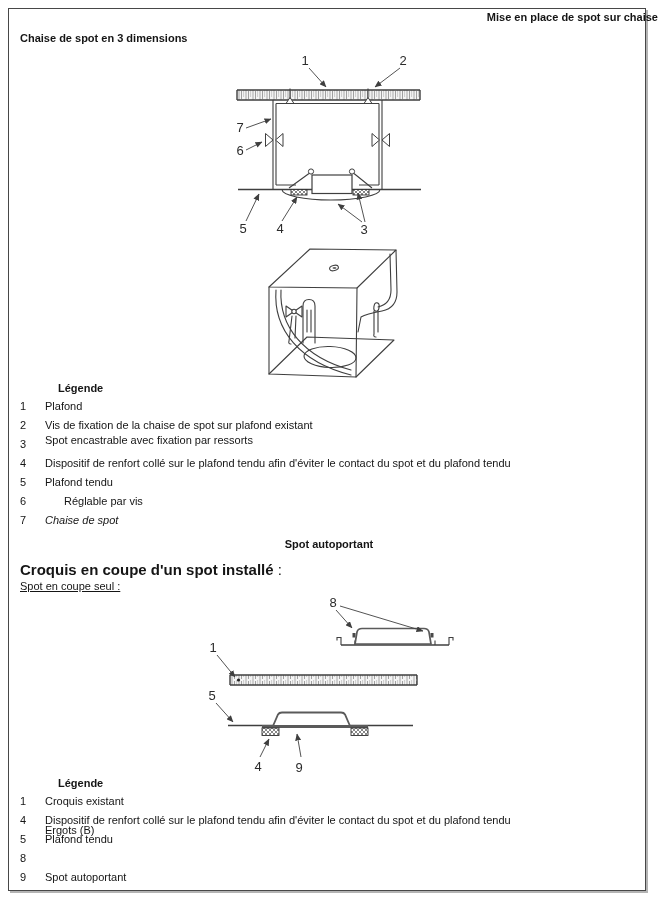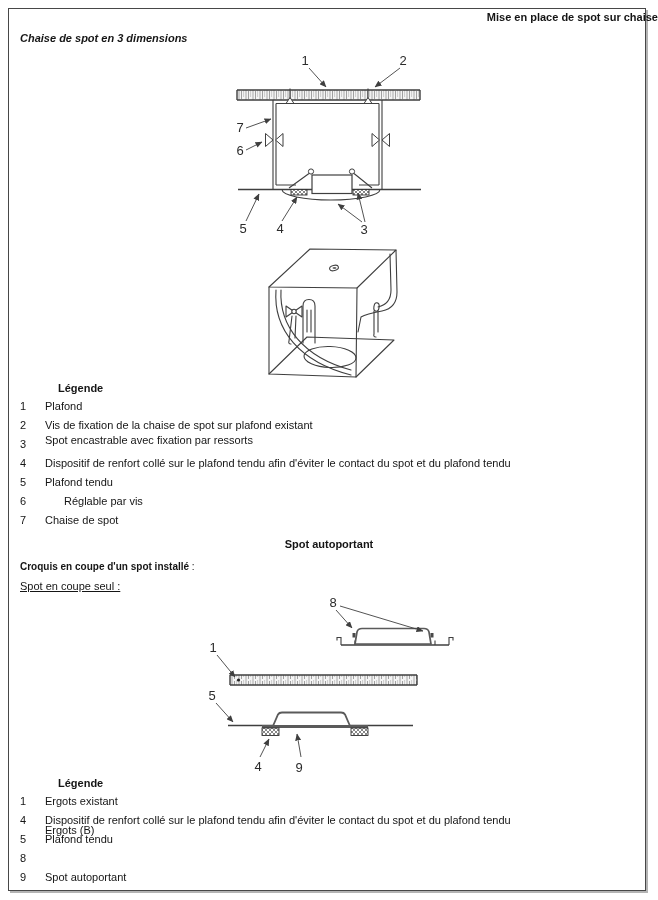--- a/index.html
+++ b/index.html
@@ -2,21 +2,21 @@
 <html><head>
 <meta charset="utf-8">
 <style>
   html,body{margin:0;padding:0;background:#ffffff;}
   body{position:relative;width:658px;height:900px;overflow:hidden;
        font-family:"Liberation Sans",sans-serif;color:#151515;}
   .sheet{position:absolute;left:8px;top:8px;width:636px;height:881px;
          border:1px solid #474747;background:#fff;box-shadow:2px 2px 0 #b4b4b4;}
   .abs{position:absolute;}
   .doc-title{left:0;right:0;top:11px;text-align:right;font-size:11px;font-weight:bold;}
-  .sec-head{font-size:11px;font-weight:bold;font-style:italic;}
+  .sec-head{font-size:11px;font-weight:bold;}
   .sec-head-center{left:0;right:0;text-align:center;font-size:11px;font-weight:bold;}
   .sub-normal{font-size:11px;font-weight:normal;}
   .legend-title{font-size:11px;font-weight:bold;padding-left:38px;}
   .lg-num{position:absolute;left:20px;width:20px;font-size:11px;}
   .lg-label{position:absolute;left:45px;font-size:11px;white-space:nowrap;}
   svg{position:absolute;overflow:visible;}
   svg text{font-family:"Liberation Sans",sans-serif;font-size:13px;fill:#2b2b2b;}
   .ln{stroke:#3f3f3f;stroke-width:1.1;fill:none;}
 </style>
 </head>
@@ -137,24 +137,24 @@
 <div class="lg-label" style="top:419px;">Vis de fixation de la chaise de spot sur plafond existant</div>
 <div class="lg-num" style="top:438px;">3</div>
 <div class="lg-label" style="top:434px;">Spot encastrable avec fixation par ressorts</div>
 <div class="lg-num" style="top:457px;">4</div>
 <div class="lg-label" style="top:457px;">Dispositif de renfort collé sur le plafond tendu afin d'éviter le contact du spot et du plafond tendu</div>
 <div class="lg-num" style="top:476px;">5</div>
 <div class="lg-label" style="top:476px;">Plafond tendu</div>
 <div class="lg-num" style="top:495px;">6</div>
 <div class="lg-label" style="top:495px;padding-left:19px;">Réglable par vis</div>
 <div class="lg-num" style="top:514px;">7</div>
-<div class="lg-label" style="top:514px;">Chaise de spot</div>
+<div class="lg-label" style="top:514px;font-style:italic;">Chaise de spot</div>
 
 <div class="abs sec-head-center" style="top:538px;">Spot autoportant</div>
-<div class="abs" style="left:20px;top:561px;font-size:10px;"><b>Croquis en coupe d'un spot installé</b><span> :</span></div>
+<div class="abs" style="left:20px;top:561px;font-size:15px;"><b>Croquis en coupe d'un spot installé</b><span> :</span></div>
 <div class="abs sub-normal" style="left:20px;top:580px;text-decoration:underline;">Spot en coupe seul :</div>
 
 <svg class="abs" style="left:205px;top:592px;" width="275" height="182" viewBox="205 592 275 182">
   <defs>
     <pattern id="bt3" width="7" height="10" patternUnits="userSpaceOnUse">
       <rect width="7" height="10" fill="#f4f4f4"></rect>
       <line x1="1" y1="0" x2="1" y2="10" stroke="#a8a8a8" stroke-width="1"></line>
       <line x1="3.5" y1="1" x2="3.5" y2="9" stroke="#8a8a8a" stroke-width="0.8"></line>
       <line x1="5.6" y1="0" x2="5.6" y2="7" stroke="#c2c2c2" stroke-width="0.8"></line>
     </pattern>
@@ -202,21 +202,21 @@
     <path class="ln" style="stroke-width:0.9" marker-end="url(#ar3)" d="M216,703 L233,722"></path>
     <text x="258" y="771" text-anchor="middle">4</text>
     <path class="ln" style="stroke-width:0.9" marker-end="url(#ar3)" d="M260,757 L269,739"></path>
     <text x="299" y="772" text-anchor="middle">9</text>
     <path class="ln" style="stroke-width:0.9" marker-end="url(#ar3)" d="M301,757 L297,734"></path>
   </g>
 </svg>
 
 <div class="abs legend-title" style="left:20px;top:777px;">Légende</div>
 <div class="lg-num" style="top:795px;">1</div>
-<div class="lg-label" style="top:795px;">Ergots existant</div>
+<div class="lg-label" style="top:795px;">Croquis existant</div>
 <div class="lg-num" style="top:814px;">4</div>
 <div class="lg-label" style="top:814px;">Dispositif de renfort collé sur le plafond tendu afin d'éviter le contact du spot et du plafond tendu</div>
 <div class="lg-num" style="top:833px;">5</div>
 <div class="lg-label" style="top:833px;">Plafond tendu</div>
 <div class="lg-num" style="top:852px;">8</div>
 <div class="lg-label" style="top:824px;">Ergots (B)</div>
 <div class="lg-num" style="top:871px;">9</div>
 <div class="lg-label" style="top:871px;">Spot autoportant</div>
 
 </body></html>

